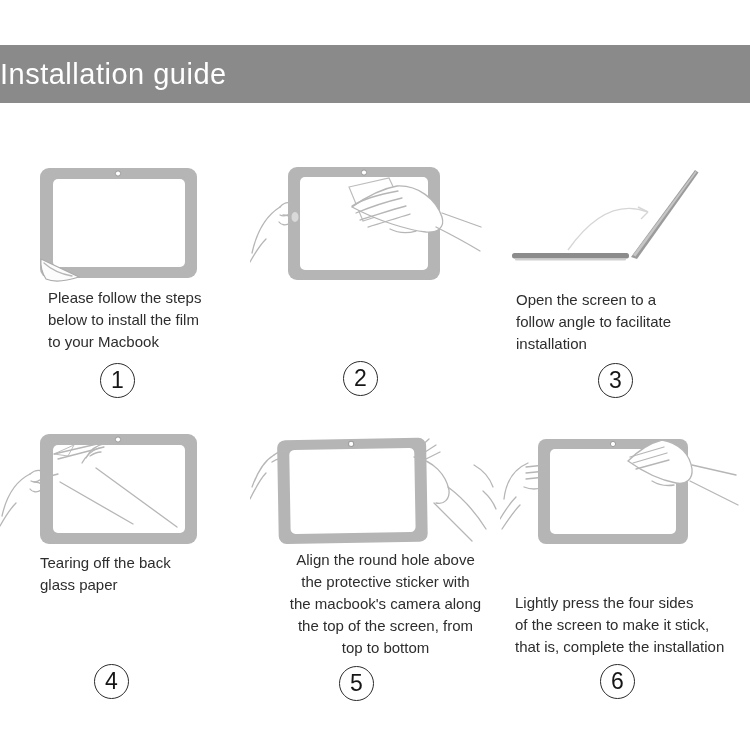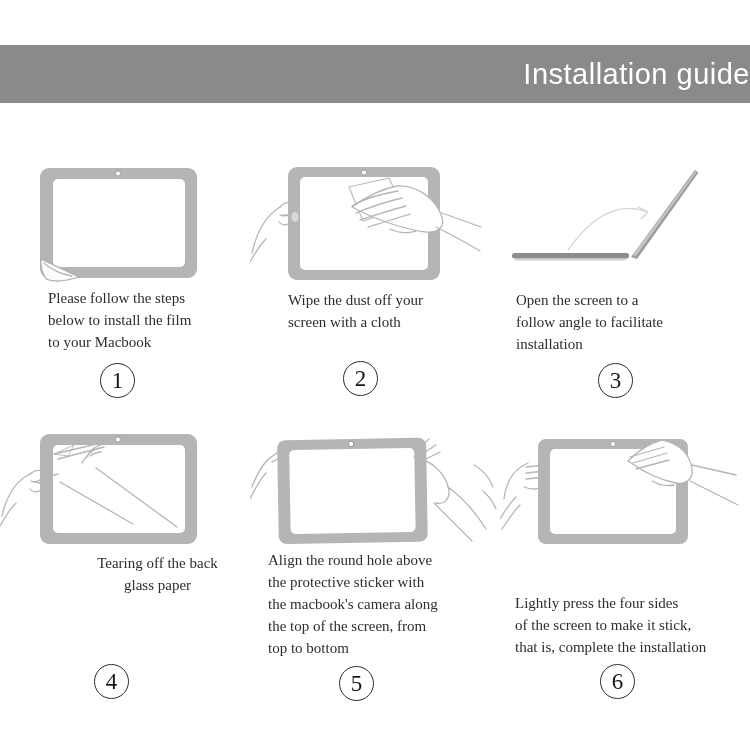--- a/index.html
+++ b/index.html
@@ -2,26 +2,26 @@
 <html><head>
 <meta charset="utf-8">
 <style>
   html,body{margin:0;padding:0;}
   body{
     width:750px;height:750px;position:relative;background:#ffffff;
     font-family:"Liberation Sans", sans-serif;overflow:hidden;
   }
   .header{
     position:absolute;top:45px;left:0;width:750px;height:58px;
-    background:#8a8a8a;display:flex;align-items:center;justify-content:flex-end;
+    background:#8a8a8a;display:flex;align-items:center;justify-content:flex-start;
   }
   .header h1{
     margin:0;font-size:29px;font-weight:400;color:#ffffff;letter-spacing:.5px;
   }
-  .step{position:absolute;width:250px;font-family:Liberation Serif, serif;}
+  .step{position:absolute;width:250px;}
   #step1{left:0;top:150px;height:270px;}
   #step2{left:250px;top:150px;height:270px;}
   #step3{left:500px;top:150px;height:270px;}
   #step4{left:0;top:420px;height:300px;}
   #step5{left:250px;top:420px;height:300px;}
   #step6{left:500px;top:420px;height:300px;}
   .illus{position:absolute;left:0;width:250px;height:120px;}
   #step1 .illus{top:15px;}
   #step2 .illus{top:15px;}
   #step3 .illus{top:10px;}
@@ -29,22 +29,22 @@
   #step5 .illus{top:15px;}
   #step6 .illus{top:15px;}
   .sk{stroke:#b6b6b6;stroke-width:1.3;fill:none;stroke-linecap:round;stroke-linejoin:round;}
   .caption{
     position:absolute;margin:0;font-size:15px;line-height:22px;color:#2d2d2d;
     white-space:pre-line;width:235px;
   }
   #step1 .caption{left:48px;top:137px;}
   #step2 .caption{left:38px;top:139px;}
   #step3 .caption{left:16px;top:139px;}
-  #step4 .caption{left:40px;top:132px;text-align:center;}
-  #step5 .caption{left:18px;top:129px;}
+  #step4 .caption{left:40px;top:132px;}
+  #step5 .caption{left:18px;top:129px;text-align:center;}
   #step6 .caption{left:15px;top:132px;margin-top:40px;}
   .badge{
     position:absolute;width:33px;height:33px;border:1.5px solid #2b2b2b;border-radius:50%;
     display:flex;align-items:center;justify-content:center;
     font-size:23px;font-weight:400;color:#161616;background:#ffffff;
   }
   #step1 .badge{left:100px;top:213px;}
   #step2 .badge{left:93px;top:211px;}
   #step3 .badge{left:98px;top:213px;}
   #step4 .badge{left:94px;top:244px;}
@@ -89,22 +89,20 @@
     <path d="M147,21 C168,20 186,34 192,52 C195,62 188,68 176,67 C158,65 128,56 102,42 C116,32 130,24 147,21 Z" fill="#ffffff" stroke="#b6b6b6" stroke-width="1.3"></path>
     <path class="sk" d="M148,26 C131,29 113,34 102,41"></path>
     <path class="sk" d="M152,33 C135,37 118,43 106,48"></path>
     <path class="sk" d="M156,41 C140,45 124,51 110,55"></path>
     <path class="sk" d="M160,49 C146,53 132,58 118,62"></path>
     <path class="sk" d="M140,64 Q152,70 166,66"></path>
 
     <path class="sk" d="M192,48 L231,62"></path>
     <path class="sk" d="M186,62 Q210,74 230,86"></path>
   </svg>
-  <p class="caption">Wipe the dust off your
-screen with a cloth</p>
   <div class="badge">2</div>
 </article>
 
 <article class="step" id="step3">
   <svg class="illus" viewBox="0 0 250 120">
     <path d="M68,90 Q106,36 148,52" fill="none" stroke="#d6d6d6" stroke-width="1.4"></path>
     <path d="M148,52 L138,47 M148,52 L141,59" fill="none" stroke="#d6d6d6" stroke-width="1.4"></path>
     <rect x="12" y="93" width="117" height="5.5" rx="2.5" fill="#8c8c8c"></rect>
     <rect x="15" y="98.7" width="111" height="1.8" rx="0.9" fill="#cfcfcf"></rect>
     <polygon points="131,97 195,10 198.5,12.5 137,99" fill="#9b9b9b"></polygon>

